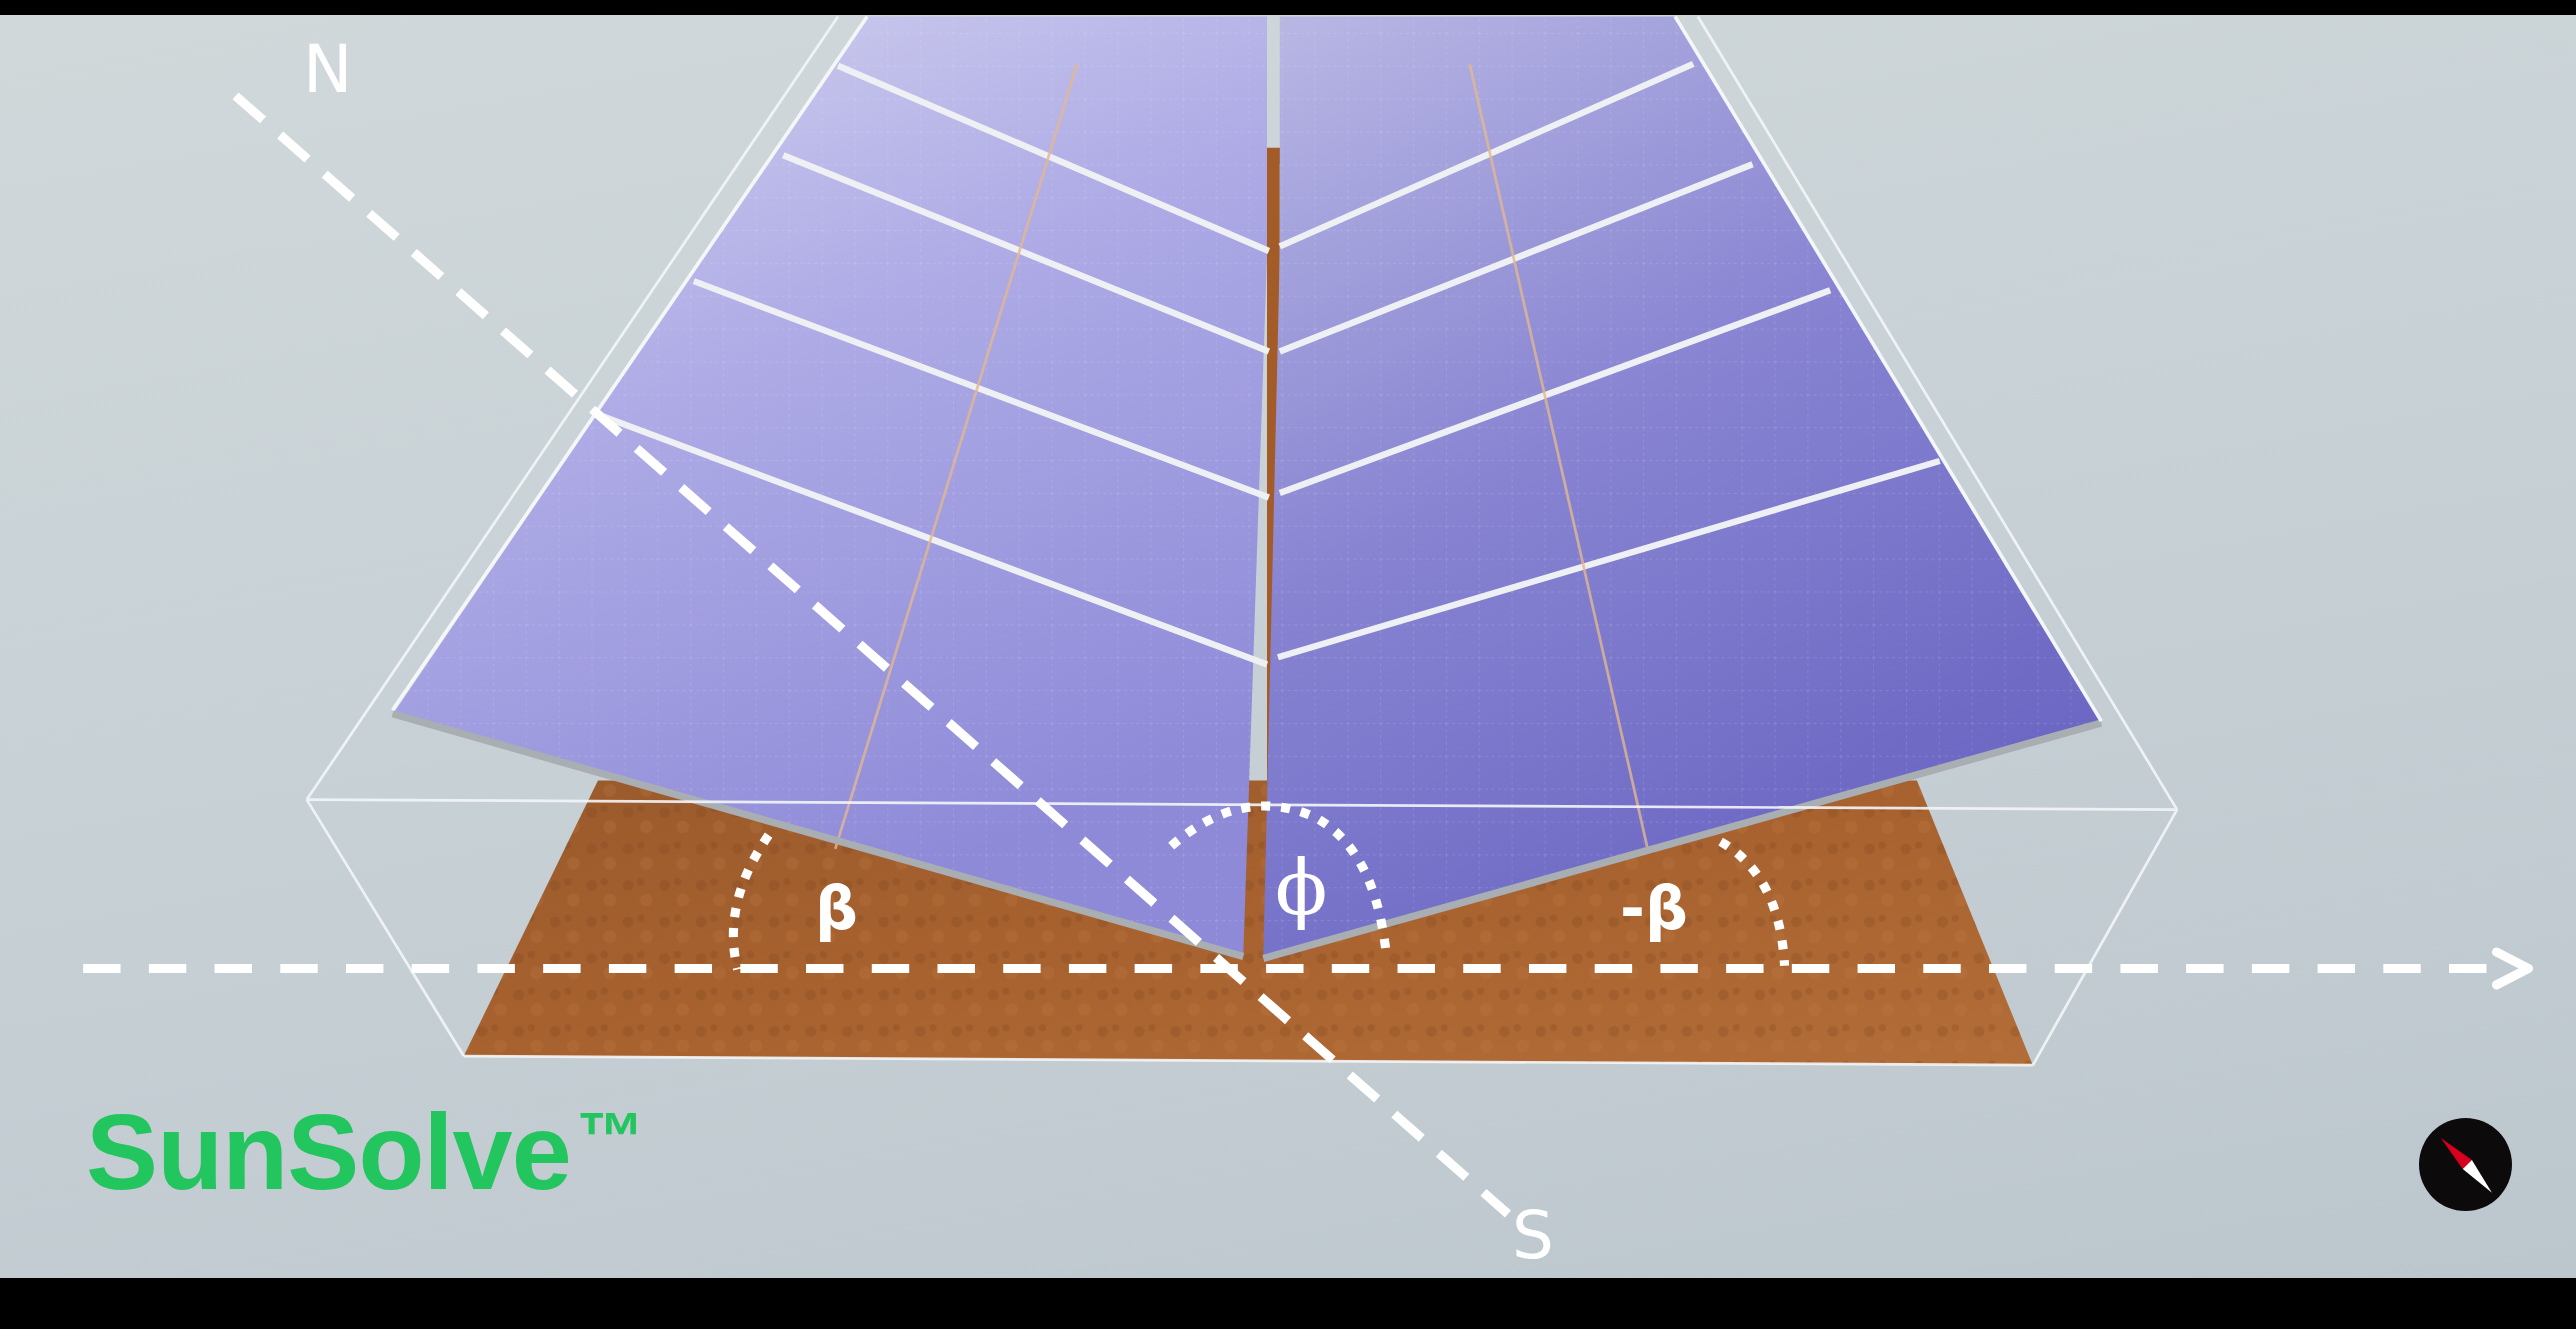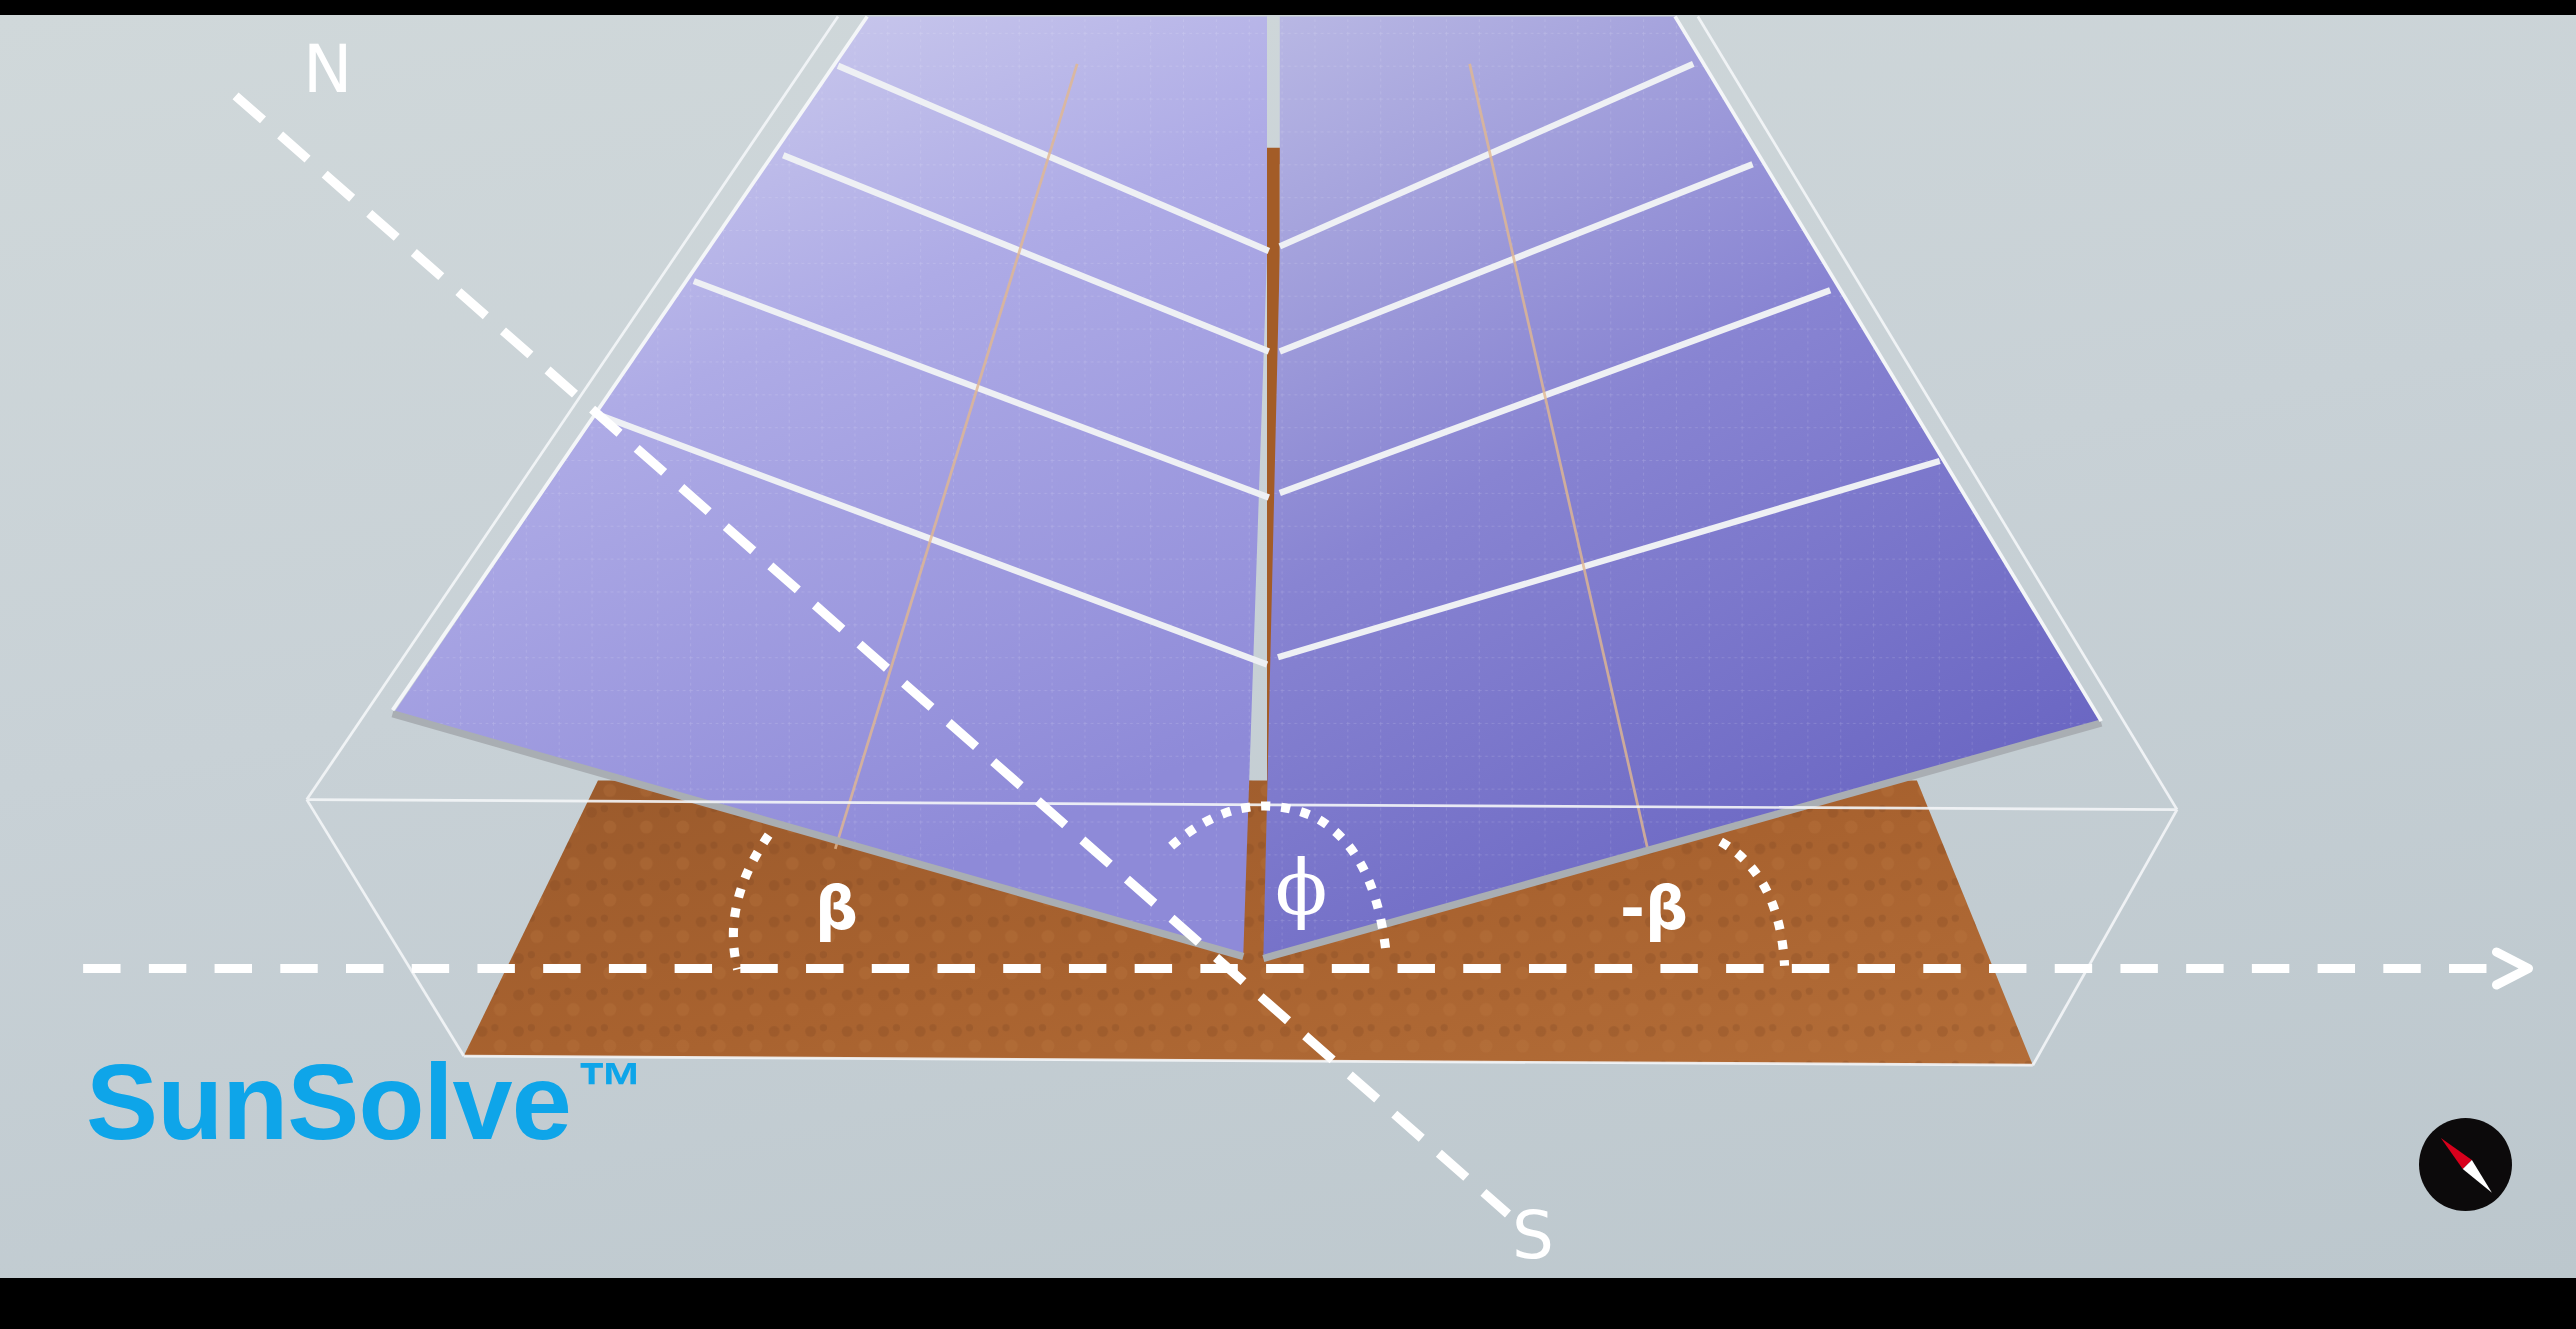--- a/index.html
+++ b/index.html
@@ -6,21 +6,21 @@
   body{width:2576px;height:1329px;overflow:hidden;position:relative;font-family:"Liberation Sans",sans-serif;}
   .topbar{position:absolute;left:0;top:0;width:2576px;height:14.6px;background:#000;}
   .bottombar{position:absolute;left:0;top:1278px;width:2576px;height:51px;background:#000;}
   .viewport{position:absolute;left:0;top:14.6px;width:2576px;height:1263px;
     background:linear-gradient(170deg,#d0d8da 0%,#c8d1d6 45%,#bcc7cd 100%);overflow:hidden;}
   svg.scene{position:absolute;left:0;top:0;width:2576px;height:1329px;}
   .lbl{position:absolute;color:#fff;line-height:1;}
   .axis-lbl{font-family:"DejaVu Sans",sans-serif;font-size:66px;font-weight:normal;}
   .ang-lbl{font-family:"DejaVu Sans",sans-serif;font-size:60px;font-weight:bold;}
   .phi-lbl{font-family:"DejaVu Serif",serif;font-size:77px;}
-  .logo{position:absolute;left:86px;top:1048px;color:#0ea5e9;font-family:"Liberation Sans",sans-serif;
+  .logo{position:absolute;left:86px;top:1098px;color:#22c55e;font-family:"Liberation Sans",sans-serif;
     font-weight:bold;font-size:108px;letter-spacing:-0.9px;line-height:1;}
   .logo .tm{font-size:68px;vertical-align:29px;margin-left:5.5px;}
   .compass{position:absolute;left:2419px;top:1118px;width:93px;height:93px;border-radius:50%;
     background:#0c0a0b;cursor:pointer;}
   .compass svg{position:absolute;left:0;top:0;width:93px;height:93px;}
 </style>
 </head>
 <body>
 
 <div class="topbar"></div>

